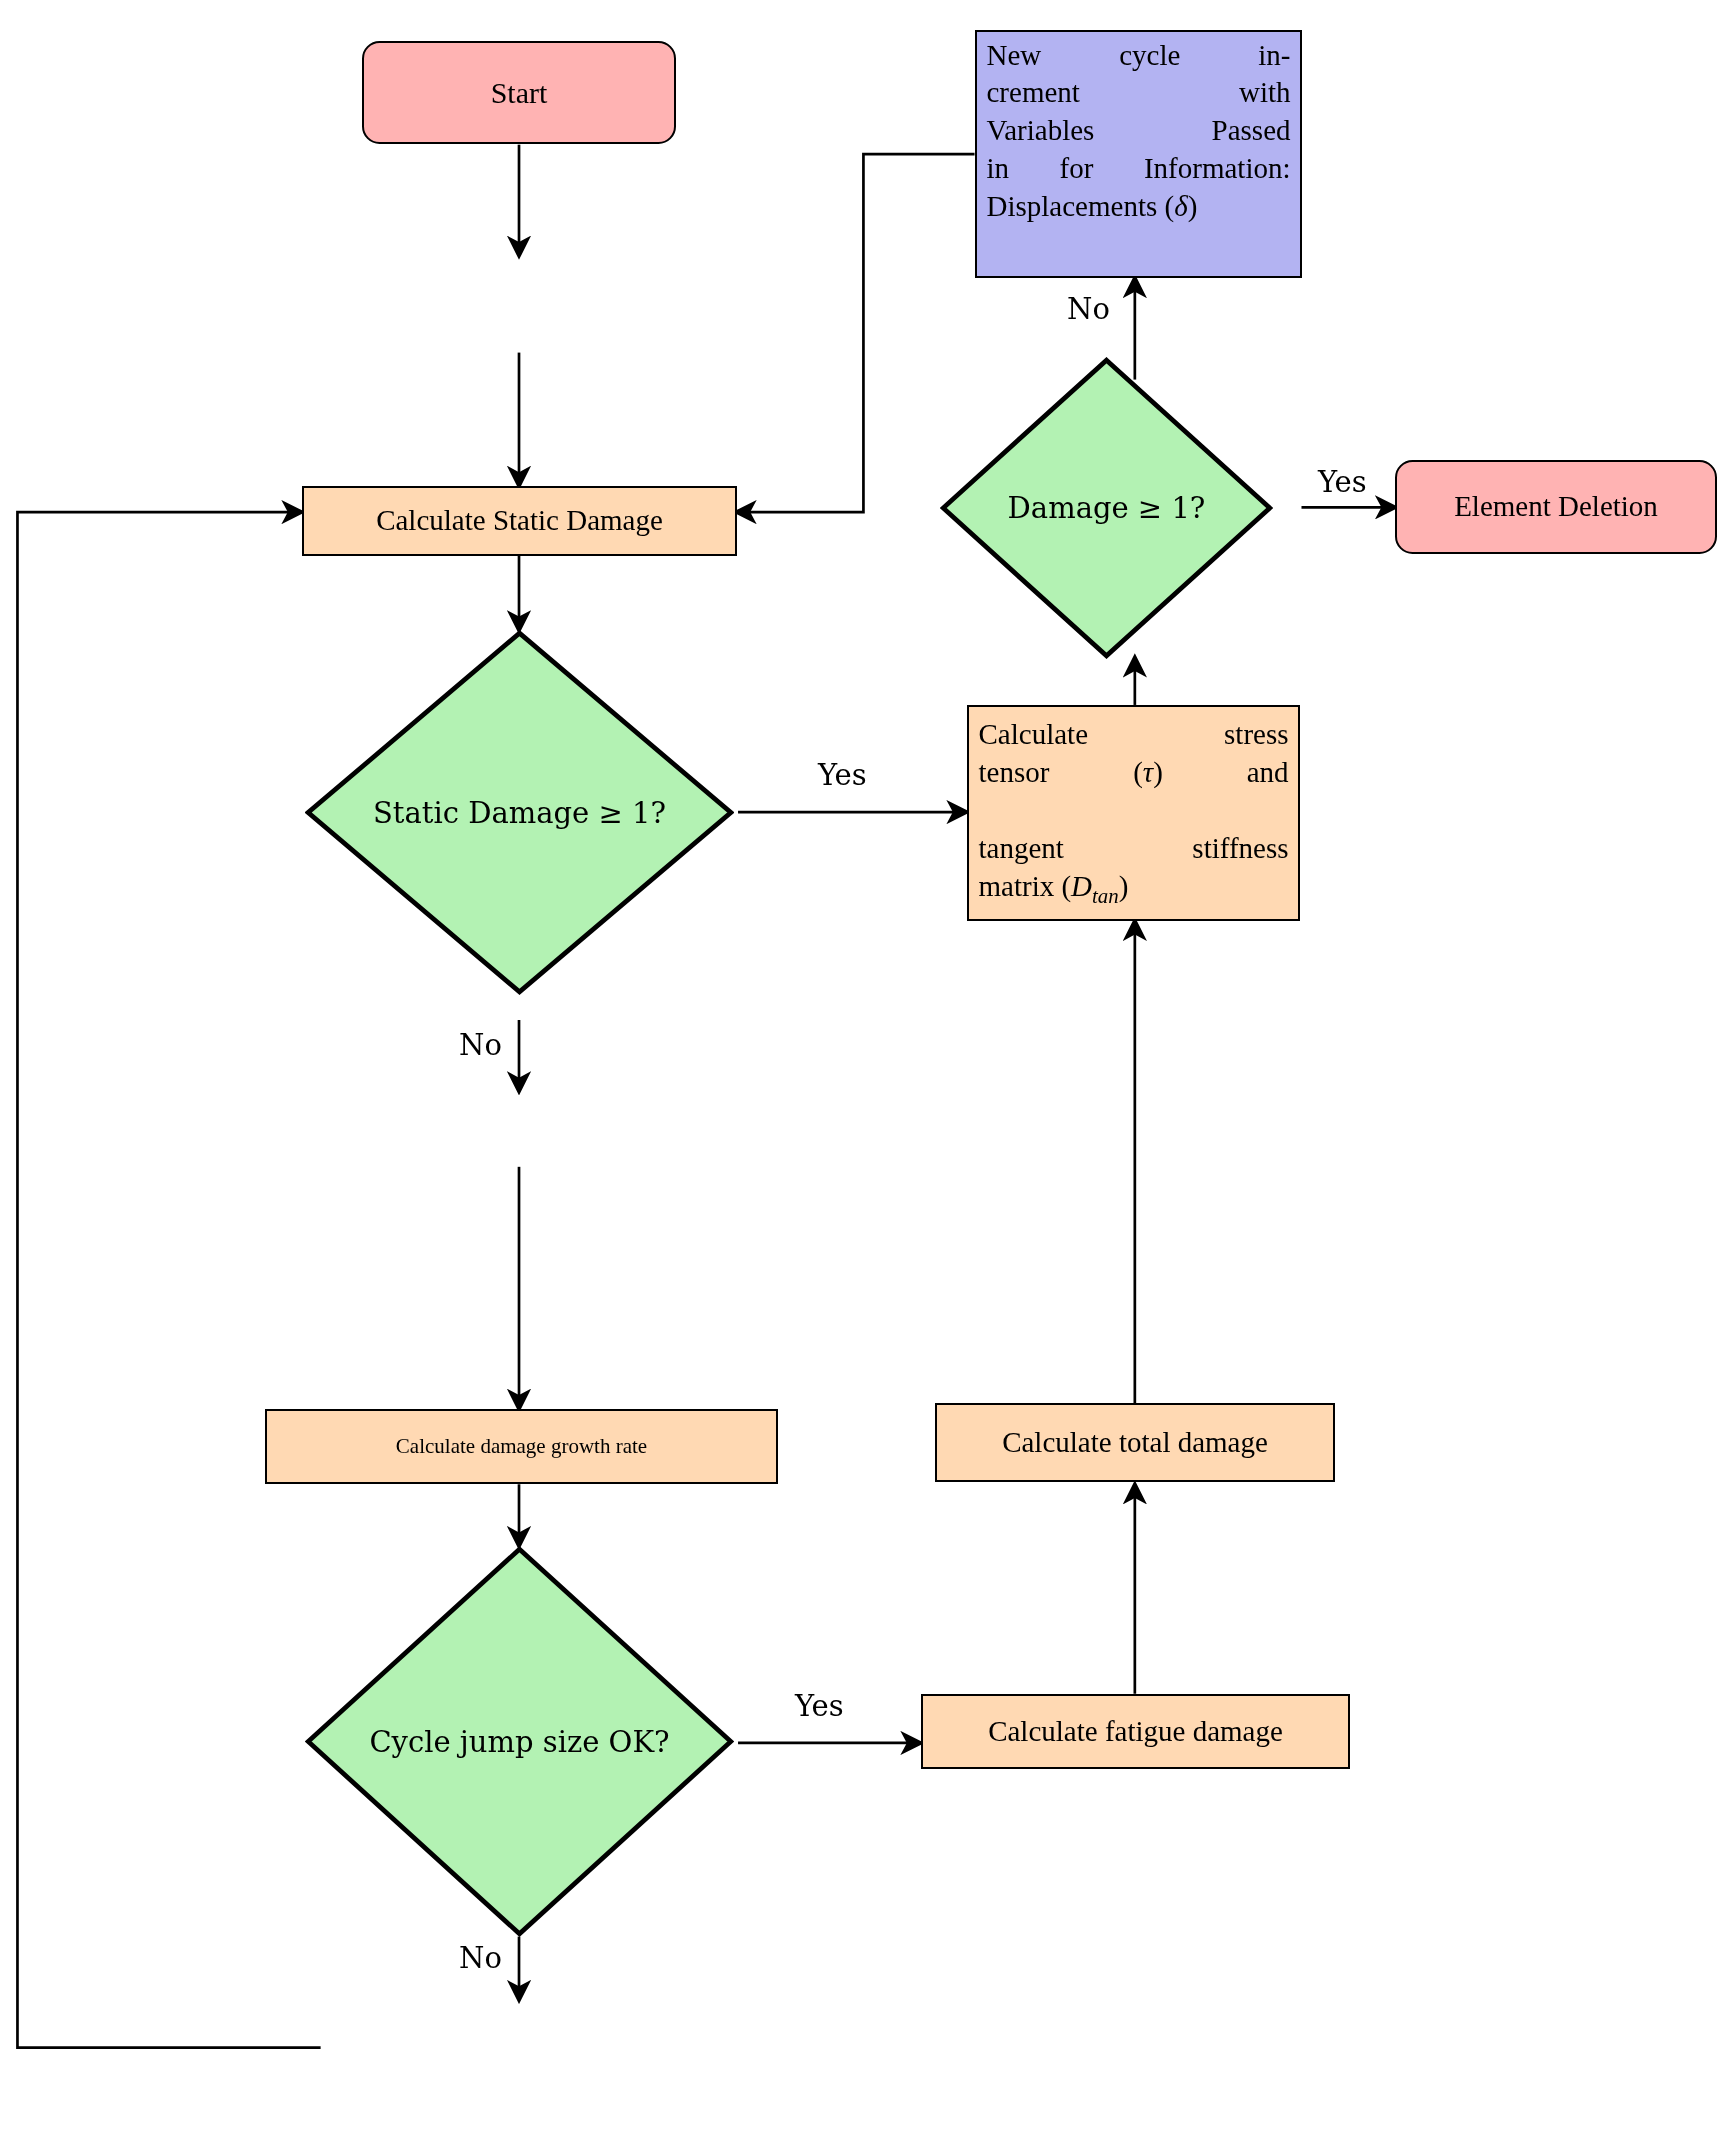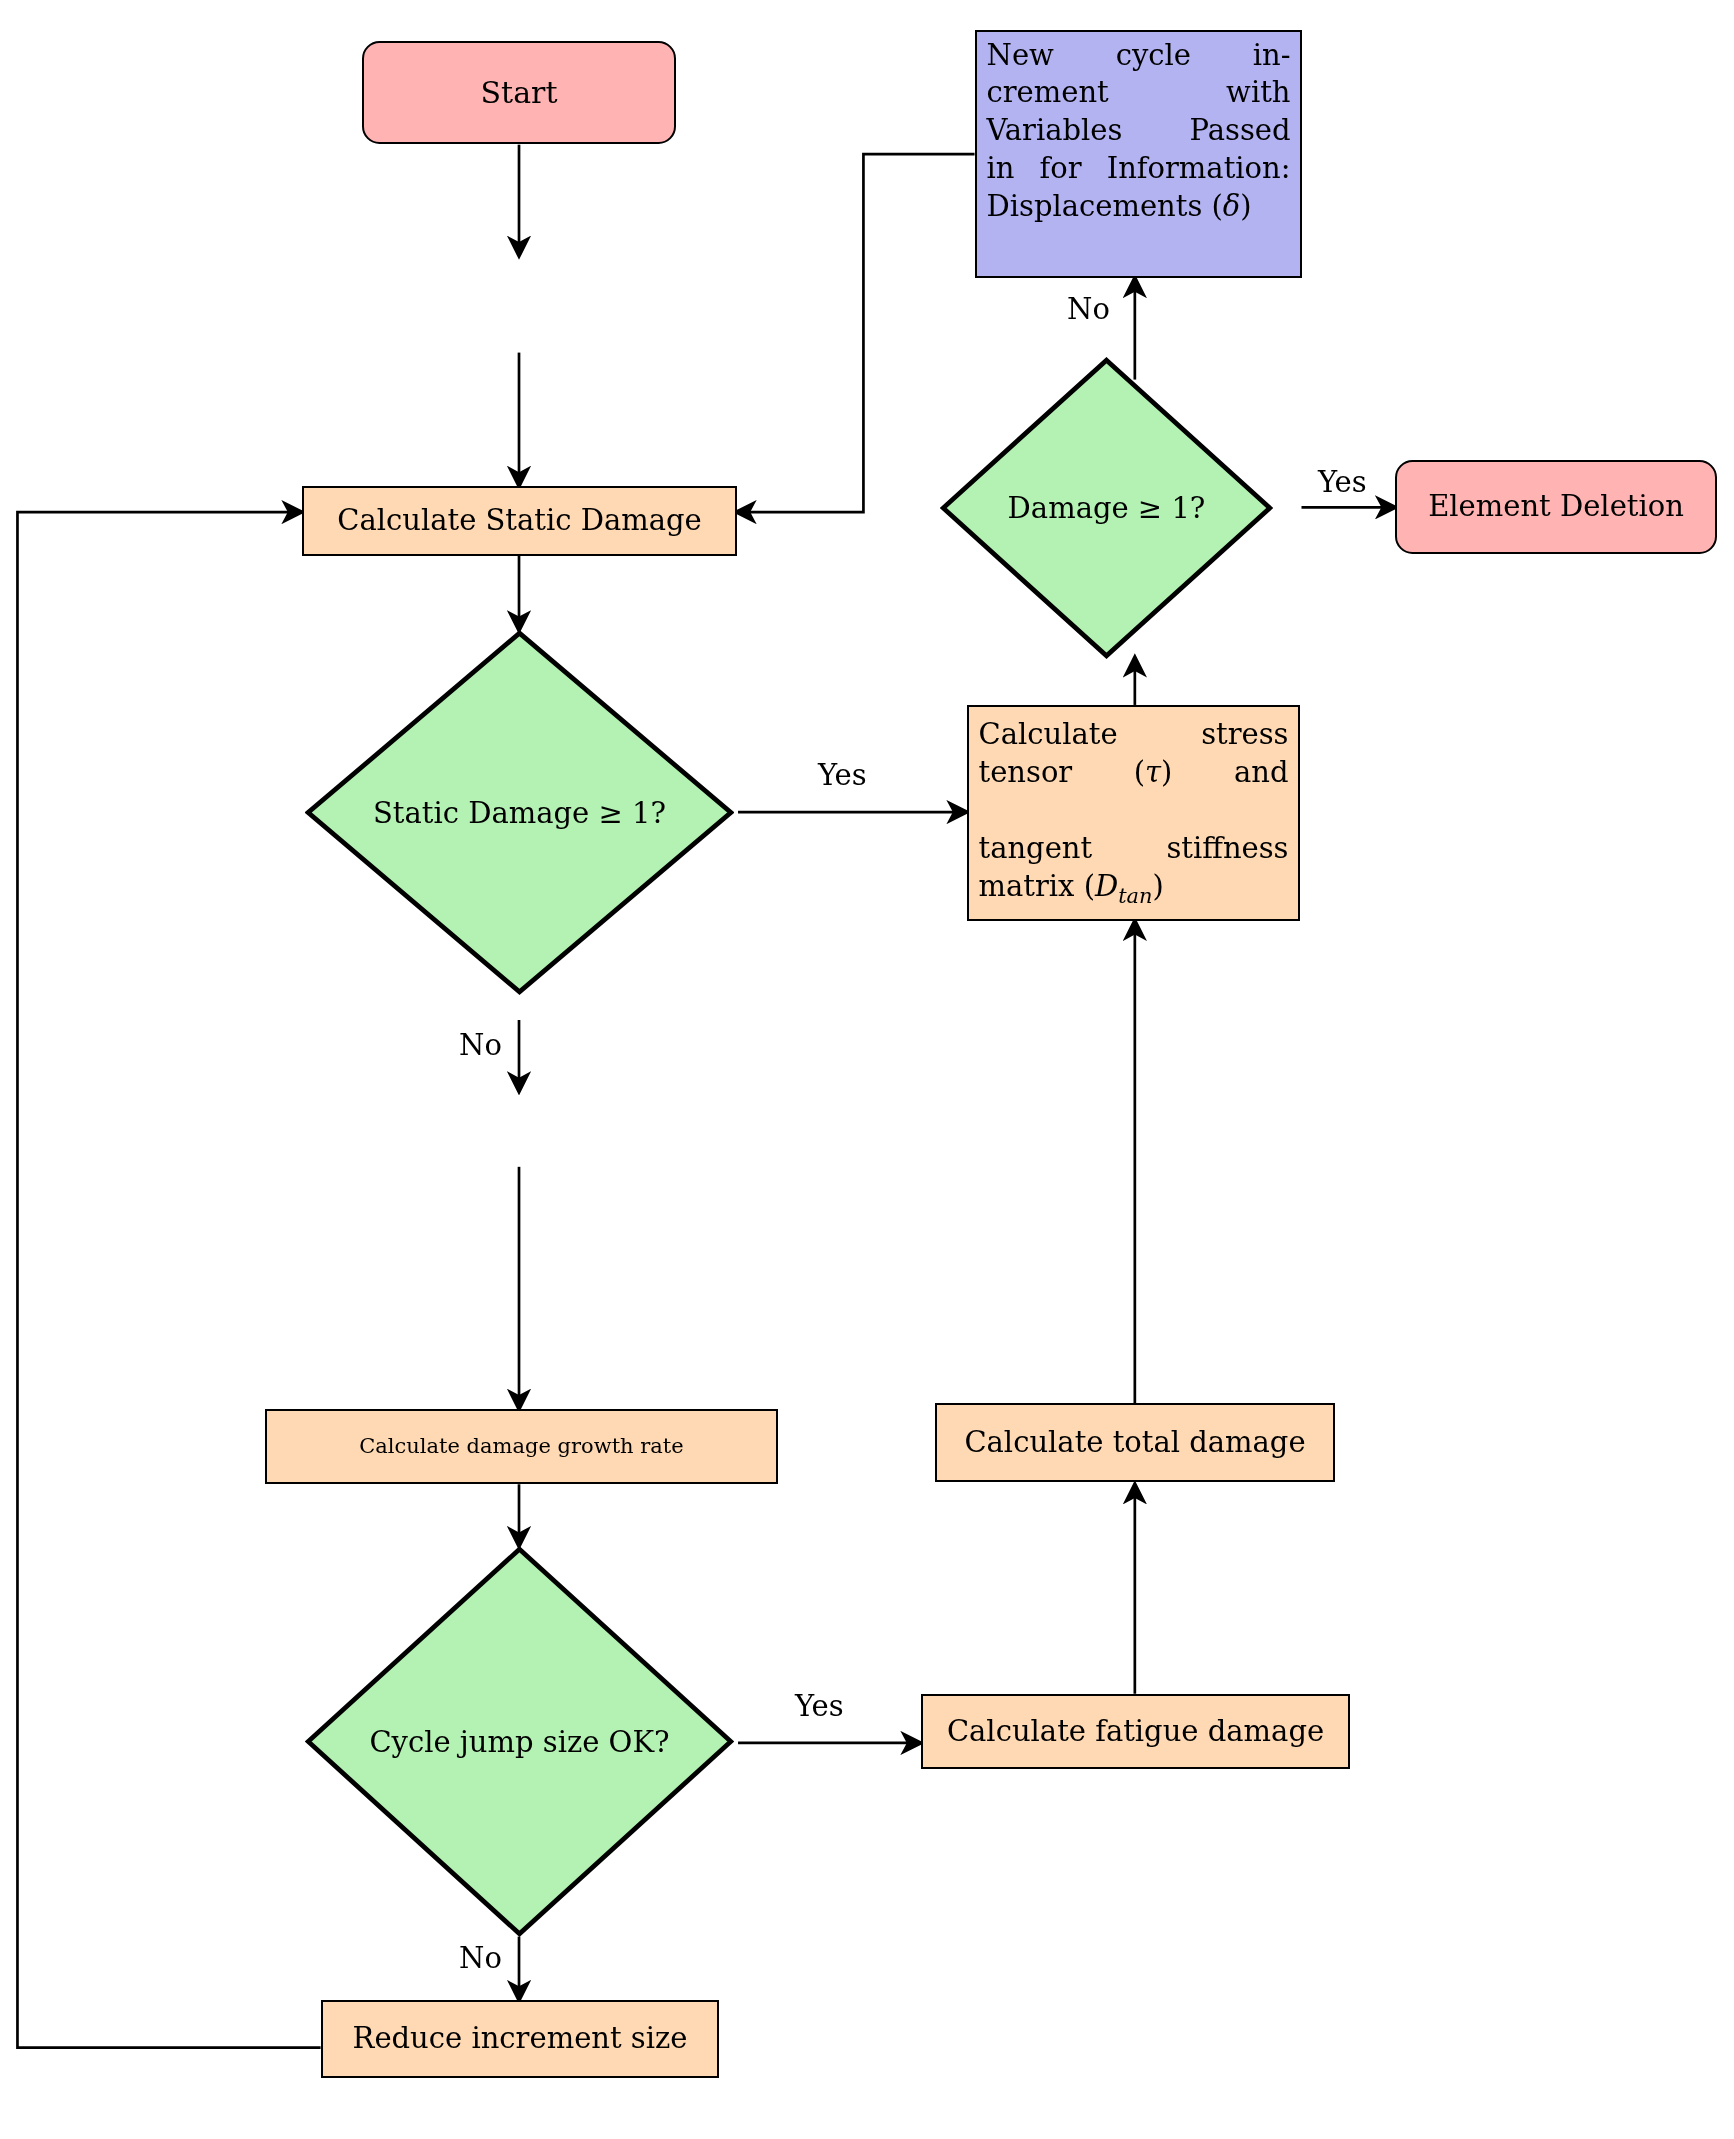--- a/index.html
+++ b/index.html
@@ -29,20 +29,21 @@
   .node {
     position: absolute;
     box-sizing: border-box;
     border: 2.4px solid #000000;
     display: flex;
     align-items: center;
     justify-content: flex-end;
     text-align: center;
     color: #000000;
     line-height: 1.30;
+    font-family: Liberation Serif, serif;
   }
   .node .txt {
     display: block;
     width: 100%;
     padding: 0 11px;
     box-sizing: border-box;
   }
   .startstop {
     border-radius: 17.5px;
   }
@@ -154,23 +155,20 @@
     <span class="txt">Calculate damage growth rate</span>
   </div>
 
   <div class="decision-wrap" style="left:305px; top:1546px; width:429px; height:391px; font-size:29px;">
     <svg class="dshape" viewBox="0 0 540 492" preserveAspectRatio="none" xmlns="http://www.w3.org/2000/svg">
       <polygon points="270,4 536,246 270,488 4,246" fill="#b3f2b3" stroke="#000000" stroke-width="6"></polygon>
     </svg>
     <span class="dlabel">Cycle jump size OK?</span>
   </div>
 
-  <div class="node process" style="left:321px; top:2000px; width:398px; height:78px; background:#ffd9b3; font-size:29px;">
-    <span class="txt">Reduce increment size</span>
-  </div>
 
   <div class="node process" style="left:921px; top:1694px; width:429px; height:75px; background:#ffd9b3; font-size:29px;">
     <span class="txt">Calculate fatigue damage</span>
   </div>
 
   <div class="node process" style="left:935px; top:1403px; width:400px; height:79px; background:#ffd9b3; font-size:29px;">
     <span class="txt">Calculate total damage</span>
   </div>
 
   <div class="node process justify" style="left:967px; top:705px; width:333px; height:216px; background:#ffd9b3; font-size:29px; align-items:center;">

